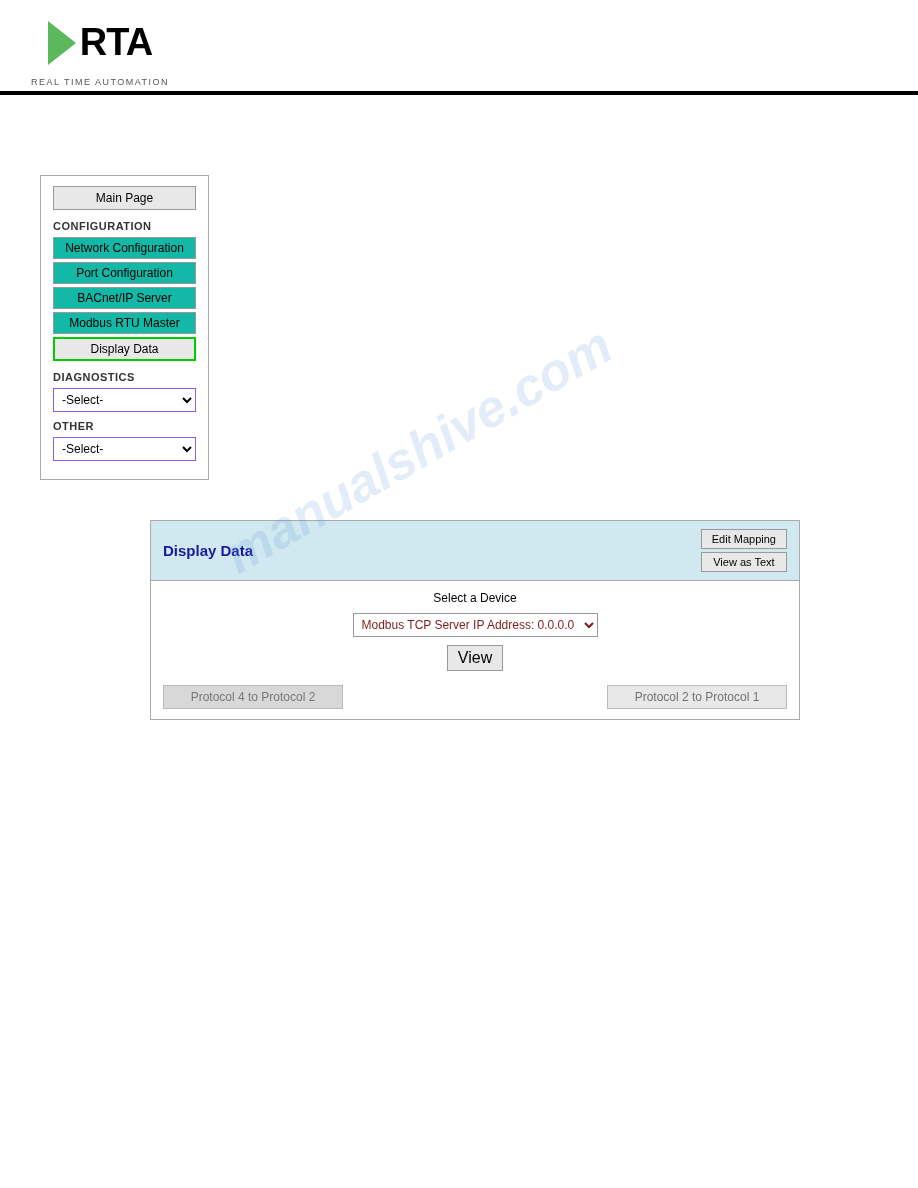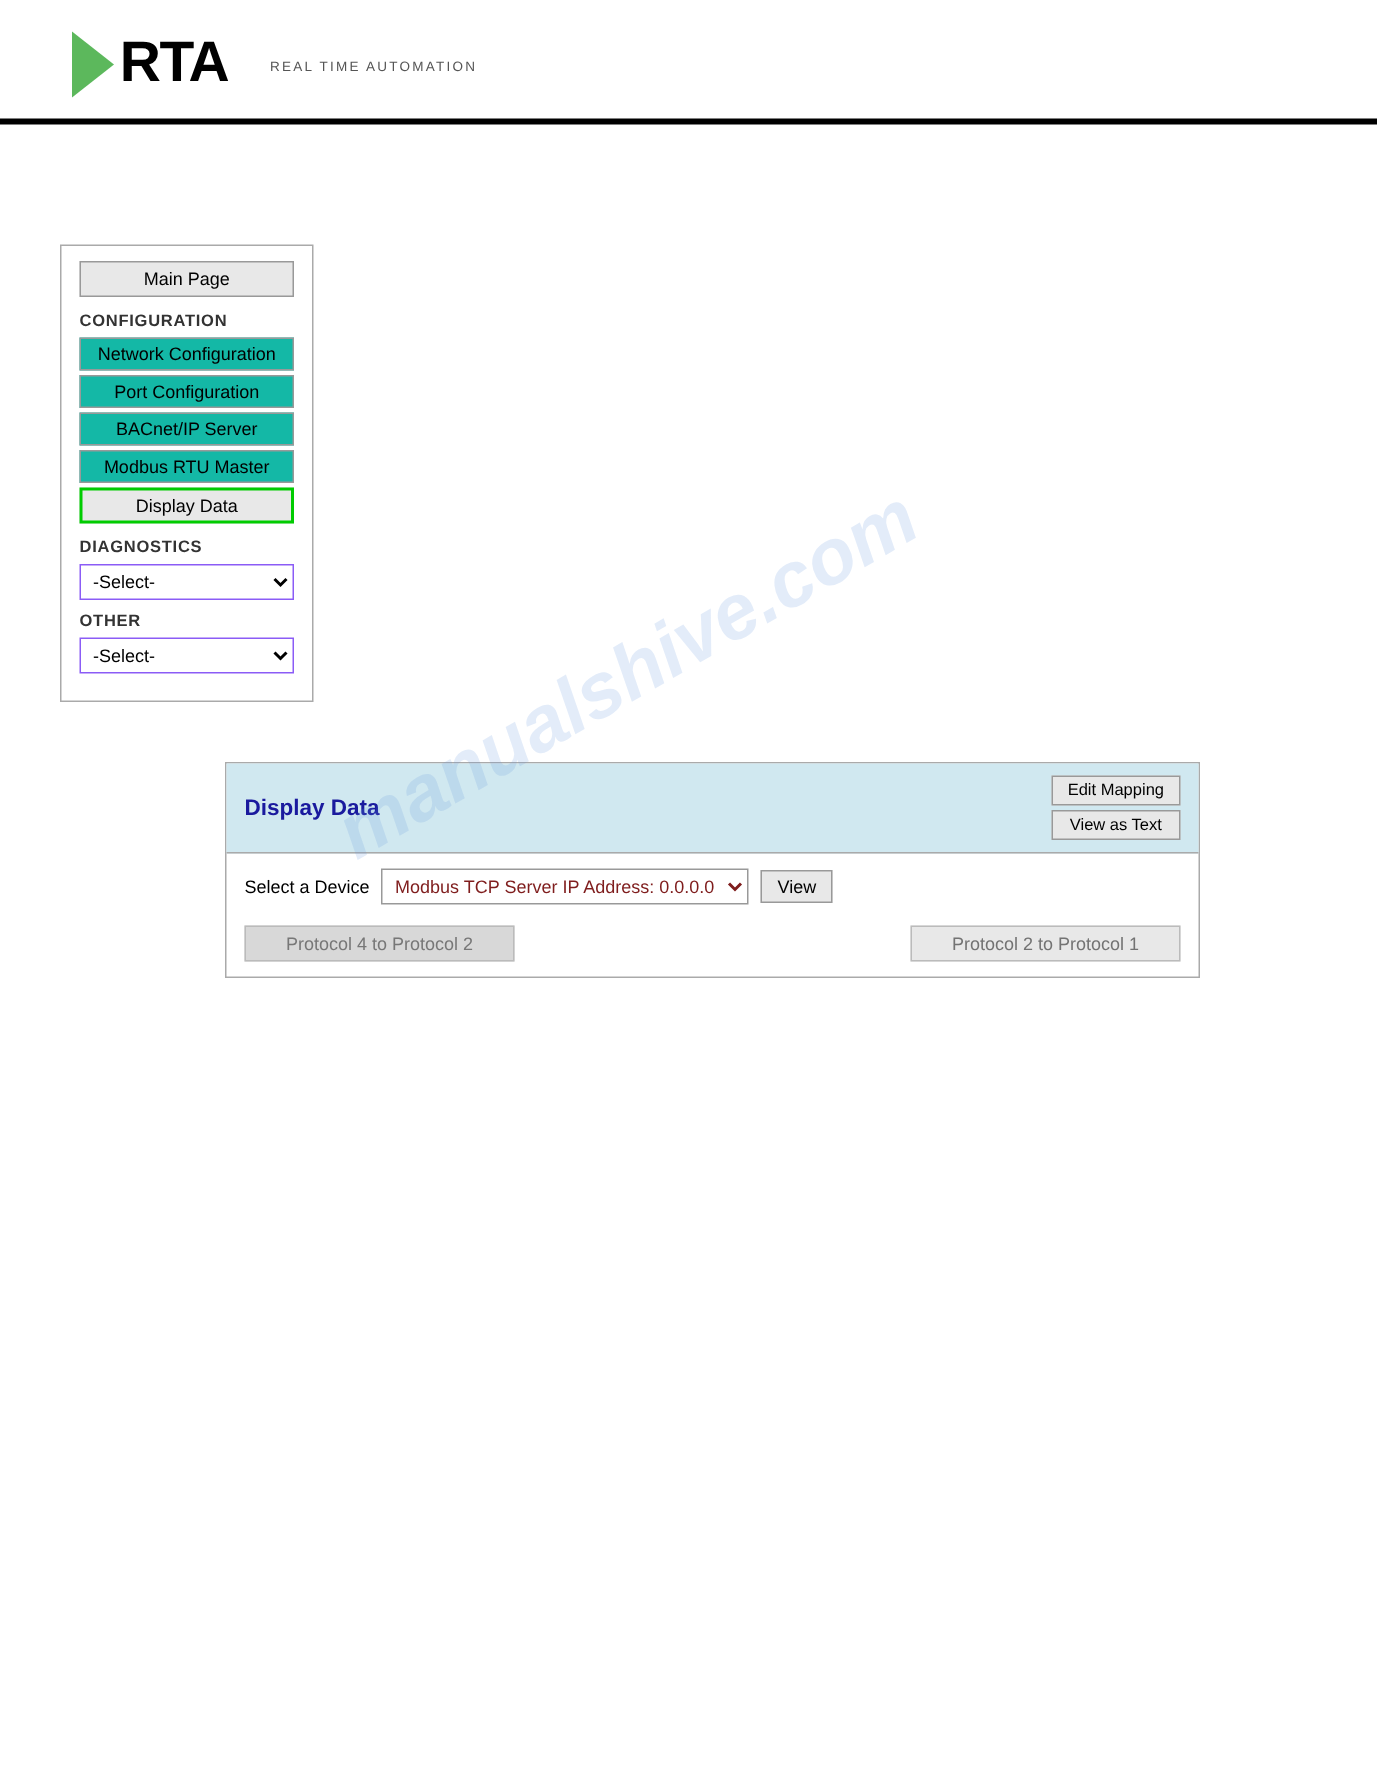--- a/index.html
+++ b/index.html
@@ -13,20 +13,21 @@
     }
 
     
     .header {
       padding: 10px 20px 0 20px;
       display: flex;
       align-items: center;
     }
     .logo-container {
       display: flex;
+      flex-direction: column;
       align-items: center;
     }
     .logo-box {
       width: 160px;
       height: 65px;
       background: #fff;
       display: flex;
       align-items: center;
       justify-content: center;
     }
@@ -154,39 +155,40 @@
       text-align: center;
     }
     .display-data-body {
       padding: 10px 12px;
     }
     .select-device-row {
       display: flex;
       align-items: center;
       gap: 8px;
       margin-bottom: 14px;
+      flex-direction: column;
     }
     .select-device-label {
       font-size: 12px;
       color: #000;
       white-space: nowrap;
     }
     .device-select {
       padding: 3px 4px;
       font-size: 12px;
       border: 1px solid #999;
       background: #fff;
       color: #7f1d1d;
       min-width: 220px;
     }
     .view-btn {
       padding: 3px 10px;
       background: #e8e8e8;
       border: 1px solid #999;
-      font-size: 12px;
+      font-size: 16px;
       cursor: pointer;
     }
     .protocol-buttons-row {
       display: flex;
       justify-content: space-between;
       align-items: center;
       margin-top: 4px;
     }
     .protocol-btn {
       padding: 4px 20px;

